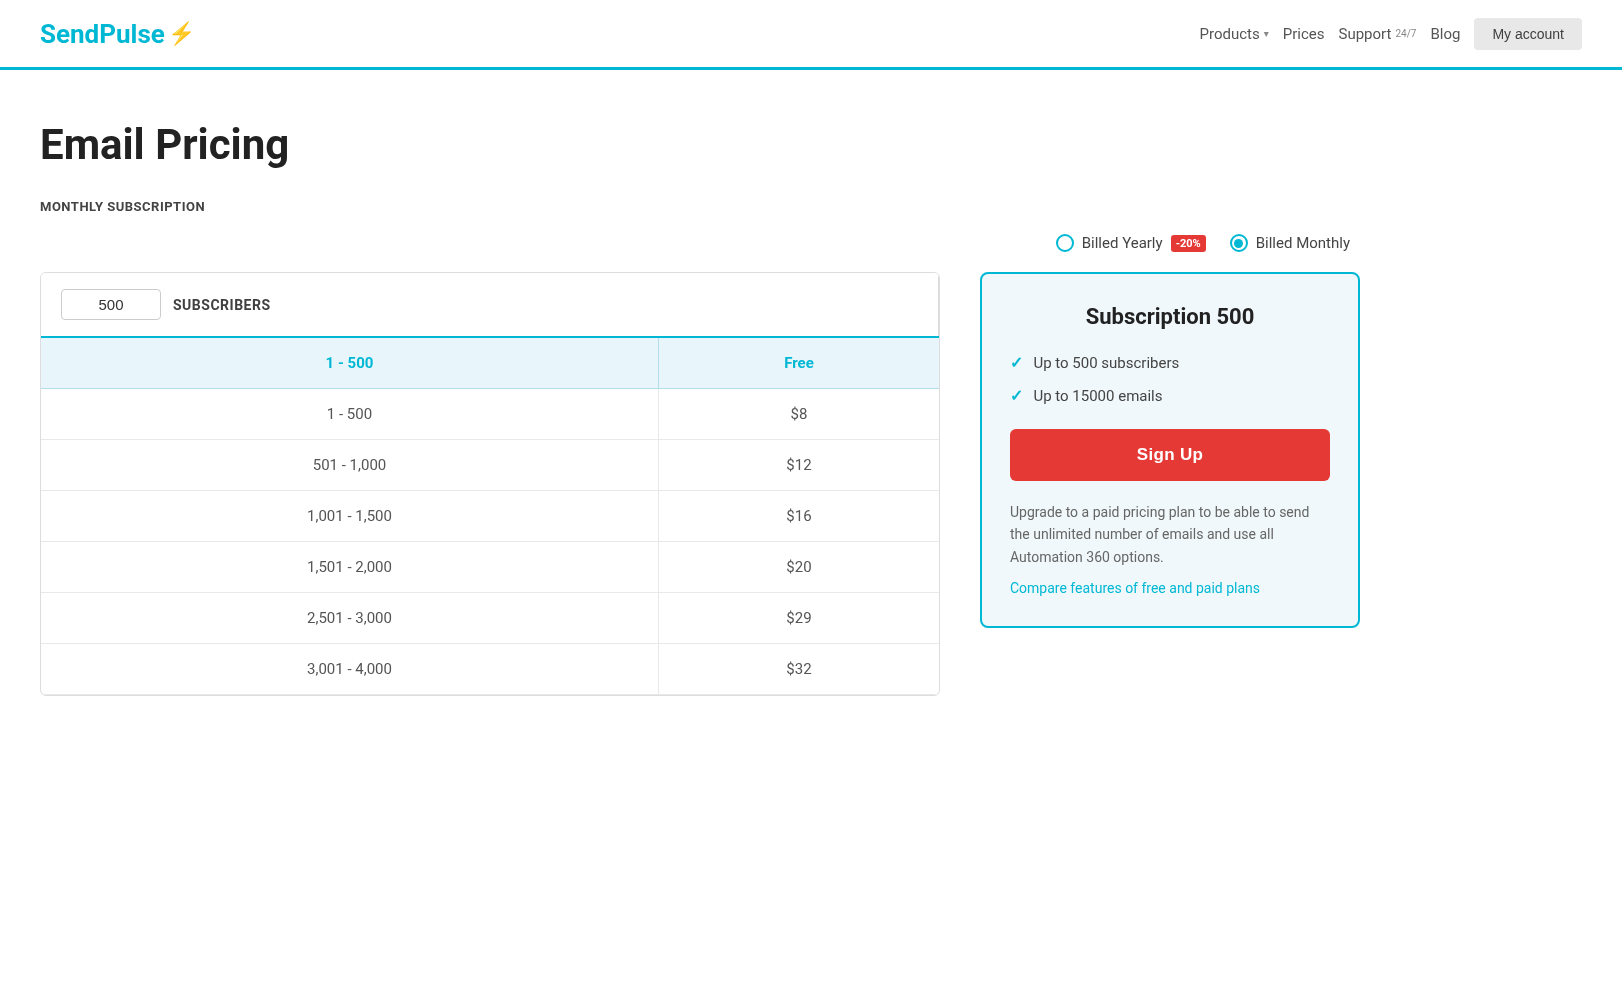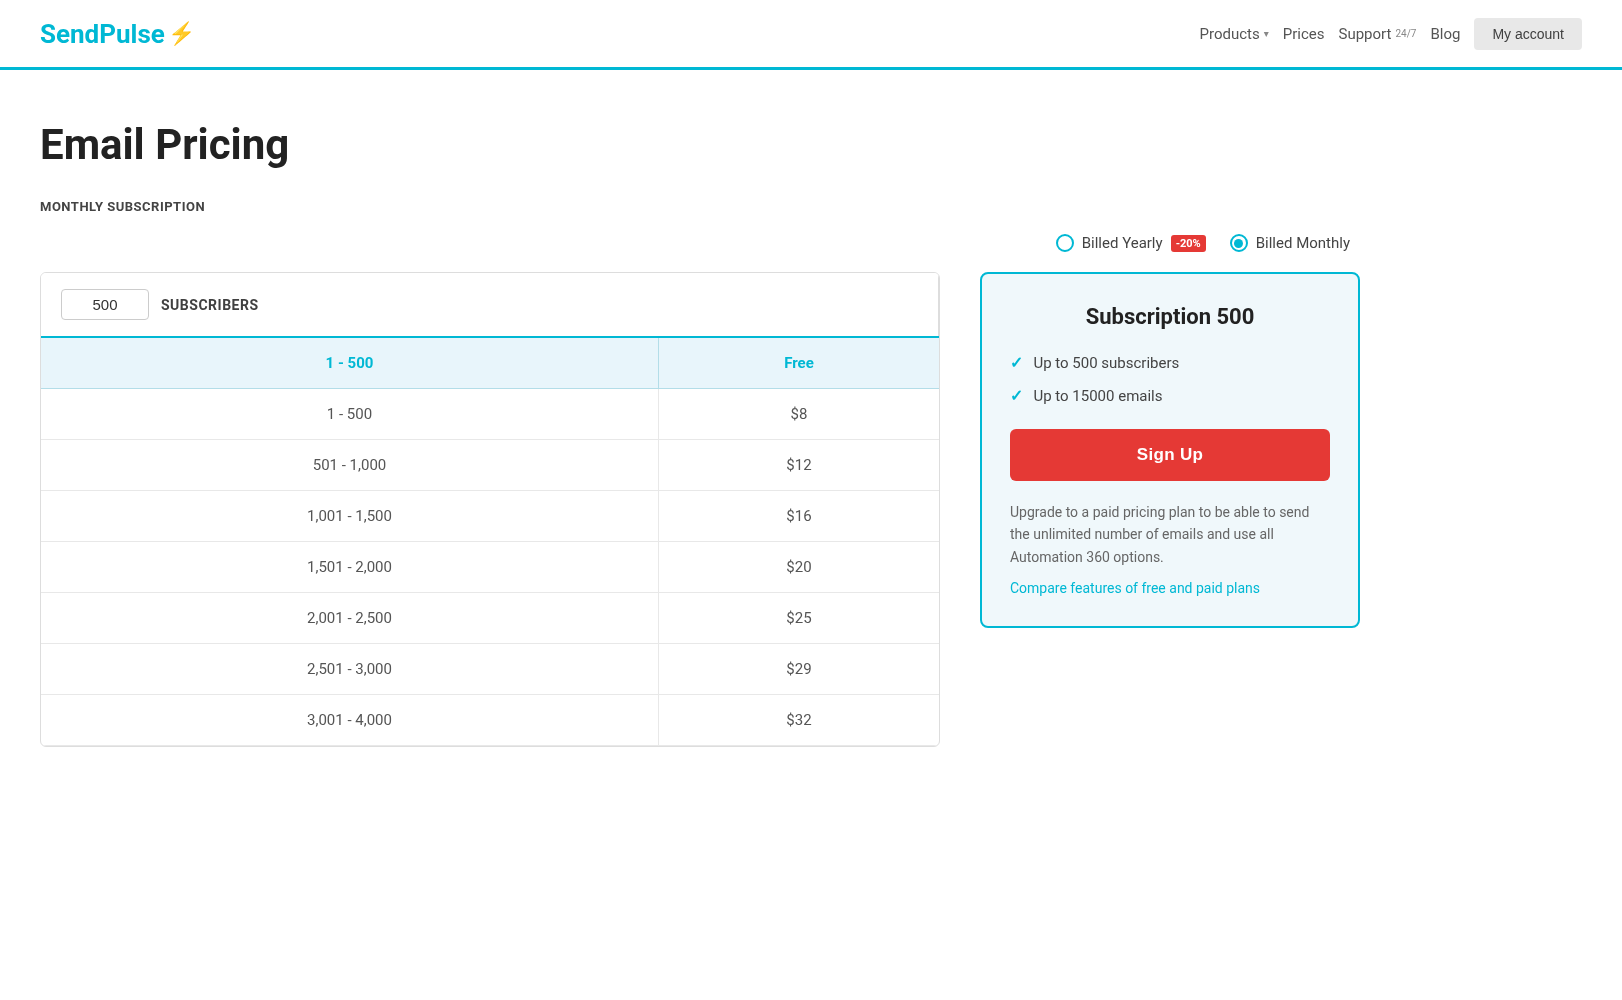--- a/index.html
+++ b/index.html
@@ -146,21 +146,21 @@
       display: flex;
       align-items: center;
       gap: 12px;
       border-right: 1px solid #ddd;
     }
     .subscribers-input {
       border: 1px solid #ccc;
       border-radius: 4px;
       padding: 6px 12px;
       font-size: 15px;
-      width: 88px;
+      width: 100px;
       text-align: center;
       color: #333;
     }
     .col-header-label {
       font-size: 14px;
       font-weight: 700;
       color: #404040;
       letter-spacing: 0.5px;
     }
     .col-price {
@@ -350,24 +350,20 @@
           <div class="cell-subscribers">501 - 1,000</div>
           <div class="cell-price">$12</div>
         </div>
         <div class="pricing-row">
           <div class="cell-subscribers">1,001 - 1,500</div>
           <div class="cell-price">$16</div>
         </div>
         <div class="pricing-row">
           <div class="cell-subscribers">1,501 - 2,000</div>
           <div class="cell-price">$20</div>
-        </div>
-        <div class="pricing-row">
-          <div class="cell-subscribers">2,001 - 2,500</div>
-          <div class="cell-price">$25</div>
         </div>
         <div class="pricing-row">
           <div class="cell-subscribers">2,501 - 3,000</div>
           <div class="cell-price">$29</div>
         </div>
         <div class="pricing-row">
           <div class="cell-subscribers">3,001 - 4,000</div>
           <div class="cell-price">$32</div>
         </div>
       </div>

